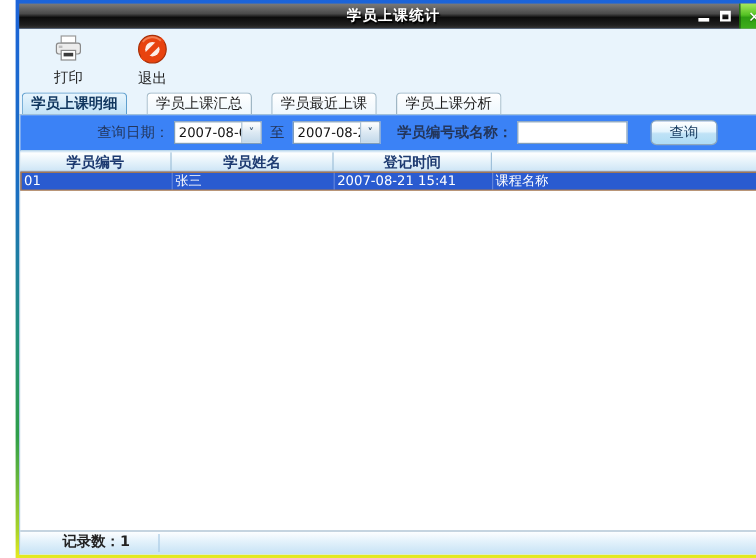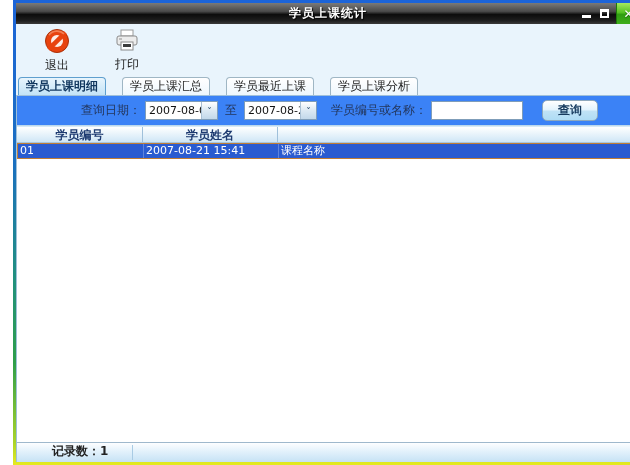--- a/index.html
+++ b/index.html
@@ -72,30 +72,30 @@
     display:flex; align-items:stretch; font-size:11px; color:#111;
   }
   .combo .combo-text { flex:1; padding:2px 0 0 3px; overflow:hidden; white-space:nowrap; }
   .combo .combo-arrow {
     width:16px; border-left:1px solid #a9c0d4;
     background:linear-gradient(180deg,#ffffff,#dce9f3 50%,#c2d8ea);
     display:flex; align-items:center; justify-content:center;
     color:#3a5a7a; font-size:9px; font-weight:bold;
   }
   .to-label { margin:0 7px; }
-  .name-label { margin-left:14px; margin-right:4px; }
+  .name-label { margin-left:14px; margin-right:4px;font-weight:bold; }
   .text-input {
     width:92px; height:19px; border:1px solid #7f9db9; background:#fff;
     font-size:11px; padding:0 3px; outline:none; font-family:inherit;
   }
   .search-btn {
     margin-left:19px; width:56px; height:21px;
     border:1px solid #8fa9bd; border-radius:5px;
     background:linear-gradient(180deg,#ffffff 0%,#e4f4fd 45%,#bfe2f6 55%,#aedcf5 100%);
-    font-size:12px; color:#163a5e; font-family:inherit; cursor:default;font-weight:bold;
+    font-size:12px; color:#163a5e; font-family:inherit; cursor:default;
   }
   
   .grid { display:flex; flex-direction:column; }
   .grid-header {
     display:grid; grid-template-columns:126px 135px 132px 1fr; height:17px;
     background:linear-gradient(180deg,#ffffff 0%,#e9f4fb 45%,#cfe6f6 100%);
     border-bottom:1px solid #a8c6dd; border-top:1px solid #d7e9f6;
   }
   .grid-header .hcell {
     font-size:12px; font-weight:bold; color:#1d3a70; text-align:center;
@@ -138,43 +138,43 @@
       </div>
       <div class="wc-close">
         <span>✕</span>
       </div>
     </div>
   </div>
 
   <div class="content">
 
     <div class="toolbar">
-      <div class="tool-btn">
-        <span class="icon-box">
-          <svg width="26" height="26" viewBox="0 0 26 26">
-            <circle cx="13" cy="13" r="11.5" fill="#e8430f" stroke="#a83008" stroke-width="1"></circle>
-            <circle cx="13" cy="13" r="6" fill="#fceee8"></circle>
-            <rect x="1" y="10.7" width="24" height="4.6" fill="#e8430f" transform="rotate(-45 13 13)"></rect>
-            <path d="M5 7 A 10 10 0 0 1 20 6" fill="none" stroke="#f58d63" stroke-width="1.6" opacity="0.8"></path>
-          </svg>
-        </span>
-        <span>退出</span>
-      </div>
       <div class="tool-btn">
         <span class="icon-box">
           <svg width="26" height="24" viewBox="0 0 26 24">
             <rect x="7" y="1" width="12" height="6" fill="#ffffff" stroke="#9a9a9a"></rect>
             <rect x="3" y="7" width="20" height="9" rx="2" fill="#ececec" stroke="#8a8a8a"></rect>
             <rect x="5" y="9" width="3" height="2" fill="#bdbdbd"></rect>
             <rect x="7" y="13" width="12" height="8" fill="#ffffff" stroke="#8a8a8a"></rect>
             <rect x="9" y="15" width="8" height="3" fill="#3c3c3c"></rect>
           </svg>
         </span>
         <span>打印</span>
       </div>
+      <div class="tool-btn">
+        <span class="icon-box">
+          <svg width="26" height="26" viewBox="0 0 26 26">
+            <circle cx="13" cy="13" r="11.5" fill="#e8430f" stroke="#a83008" stroke-width="1"></circle>
+            <circle cx="13" cy="13" r="6" fill="#fceee8"></circle>
+            <rect x="1" y="10.7" width="24" height="4.6" fill="#e8430f" transform="rotate(-45 13 13)"></rect>
+            <path d="M5 7 A 10 10 0 0 1 20 6" fill="none" stroke="#f58d63" stroke-width="1.6" opacity="0.8"></path>
+          </svg>
+        </span>
+        <span>退出</span>
+      </div>
     </div>
 
     <div class="tabbar">
       <div class="tab active">学员上课明细</div>
       <div class="tab">学员上课汇总</div>
       <div class="tab">学员最近上课</div>
       <div class="tab">学员上课分析</div>
     </div>
 
     <div class="panel">
@@ -192,23 +192,25 @@
         </div>
         <span class="name-label">学员编号或名称：</span>
         <input class="text-input" type="text" value="" style="">
         <button class="search-btn">查询</button>
       </div>
 
       <div class="grid">
         <div class="grid-header">
           <div class="hcell">学员编号</div>
           <div class="hcell">学员姓名</div>
+          <div class="hcell">登记时间</div>
         </div>
         <div class="grid-row selected">
           <div class="cell">01</div>
+          <div class="cell">张三</div>
           <div class="cell">2007-08-21 15:41</div>
           <div class="cell" style="border-right:none;">课程名称</div>
         </div>
         <div class="grid-filler" style="height:276px;"></div>
       </div>
 
       <div class="grid-filler"></div>
 
       <div class="status-bar">
         <span class="status-text">记录数：1</span>

